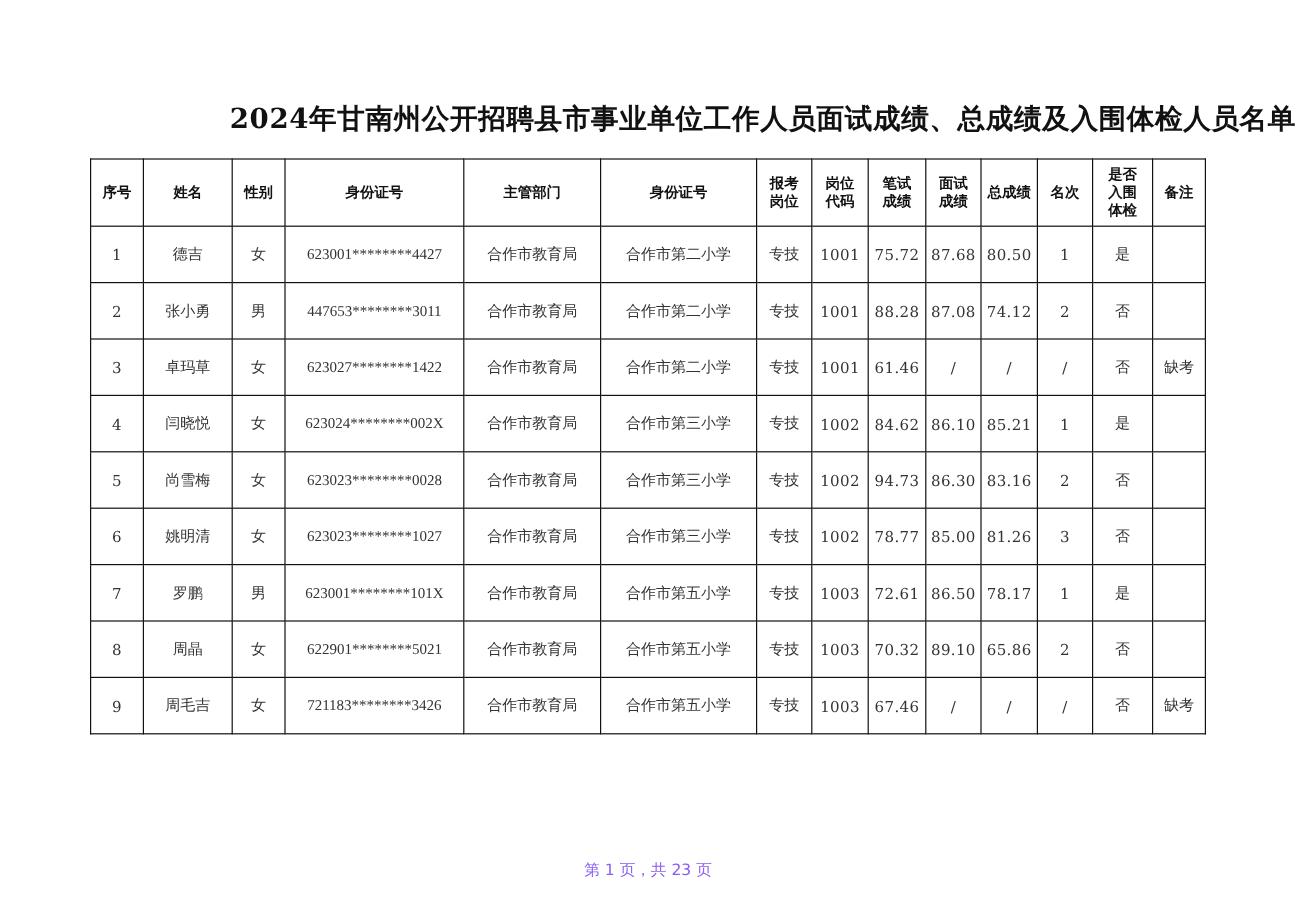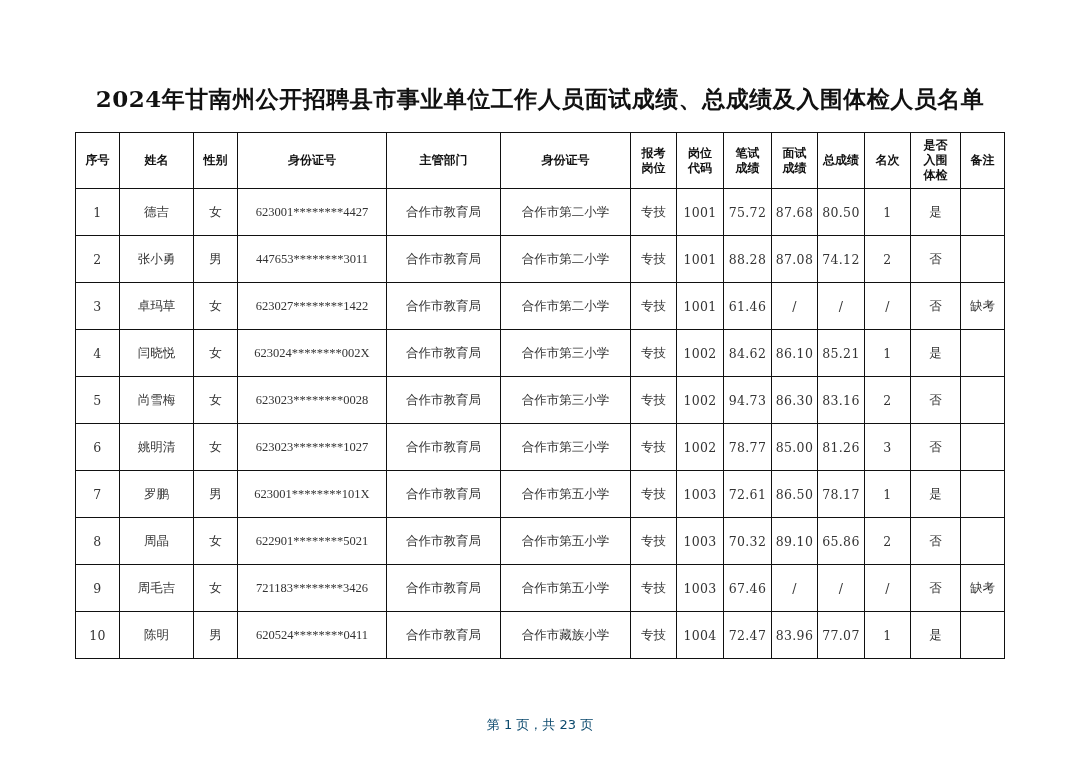--- a/index.html
+++ b/index.html
@@ -1,24 +1,24 @@
 <!DOCTYPE html>
 <html><head>
   <meta charset="utf-8">
   <style>
     html, body { margin: 0; padding: 0; background: #ffffff; }
     body { width: 1080px; height: 764px; position: relative; overflow: hidden; font-family: "DejaVu Serif", serif; color: #222; }
-    .title { position: absolute; top: 84px; left: 0; width: 1080px; text-align: center; font-family: "DejaVu Serif", serif; font-weight: bold; font-size: 23px; color: #111; letter-spacing: 0.5px; }
+    .title { position: absolute; top: 84px; left: 0; width: 1080px; text-align: right; font-family: "DejaVu Serif", serif; font-weight: bold; font-size: 23px; color: #111; letter-spacing: 0.5px; }
     table.grid { position: absolute; left: 75px; top: 132px; border-collapse: collapse; table-layout: fixed; width: 929px; }
     table.grid th, table.grid td { border: 1.5px solid #111; text-align: center; vertical-align: middle; padding: 0; }
     table.grid th { height: 55px; font-family: "DejaVu Sans", sans-serif; font-weight: bold; font-size: 12px; line-height: 15px; color: #111; }
     table.grid td { height: 46px; font-size: 12.5px; color: #333; }
     td.num { font-family: "DejaVu Serif", serif; font-size: 12px; letter-spacing: 0.3px; }
     td.id { font-family: Liberation Serif, serif; font-size: 12px; }
-    .footer { position: absolute; top: 716px; left: 0; width: 1080px; text-align: center; font-family: "DejaVu Sans", sans-serif; font-size: 13px; color: #0c4a6e; }
+    .footer { position: absolute; top: 716px; left: 0; width: 1080px; text-align: center; font-family: "DejaVu Sans", sans-serif; font-size: 13px; color: #8b5cf6; }
   </style>
 </head>
 <body>
 
 <div class="title">2024年甘南州公开招聘县市事业单位工作人员面试成绩、总成绩及入围体检人员名单</div>
 
 <table class="grid">
   <colgroup>
     <col style="width:44px">
       <col style="width:74px">
@@ -191,32 +191,16 @@
         <td>合作市第五小学</td>
         <td>专技</td>
         <td class="num">1003</td>
         <td class="num">67.46</td>
         <td class="num">/</td>
         <td class="num">/</td>
         <td class="num">/</td>
         <td>否</td>
         <td>缺考</td>
       </tr>
-      <tr>
-        <td class="num">10</td>
-        <td>陈明</td>
-        <td>男</td>
-        <td class="id">620524********0411</td>
-        <td>合作市教育局</td>
-        <td>合作市藏族小学</td>
-        <td>专技</td>
-        <td class="num">1004</td>
-        <td class="num">72.47</td>
-        <td class="num">83.96</td>
-        <td class="num">77.07</td>
-        <td class="num">1</td>
-        <td>是</td>
-        <td></td>
-      </tr>
     </tbody>
 </table>
 
 <div class="footer">第 1 页，共 23 页</div>
 
 </body></html>

